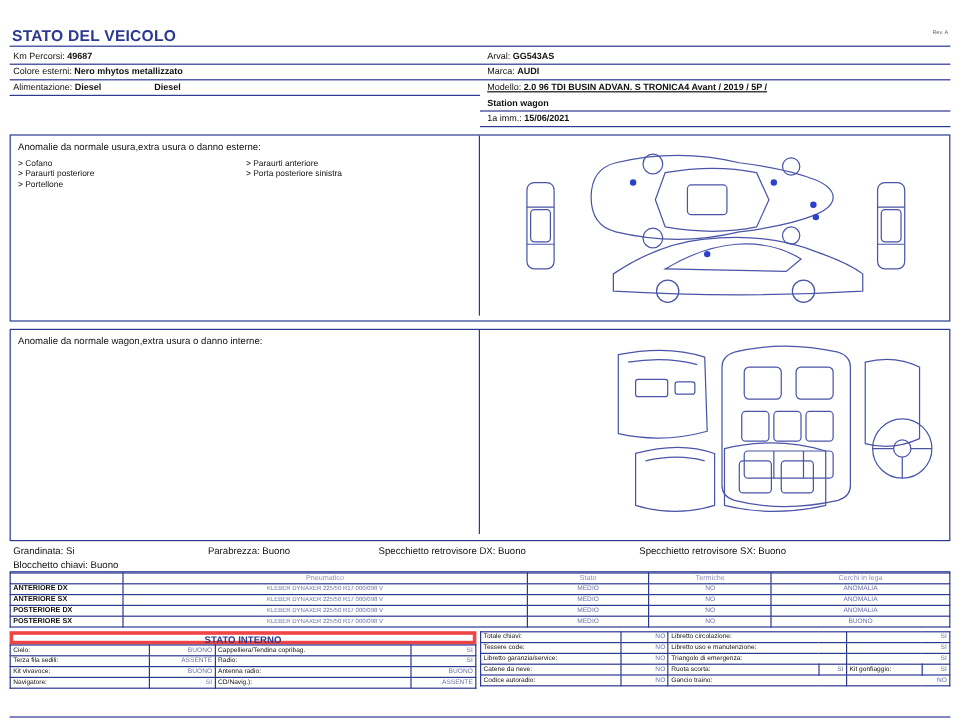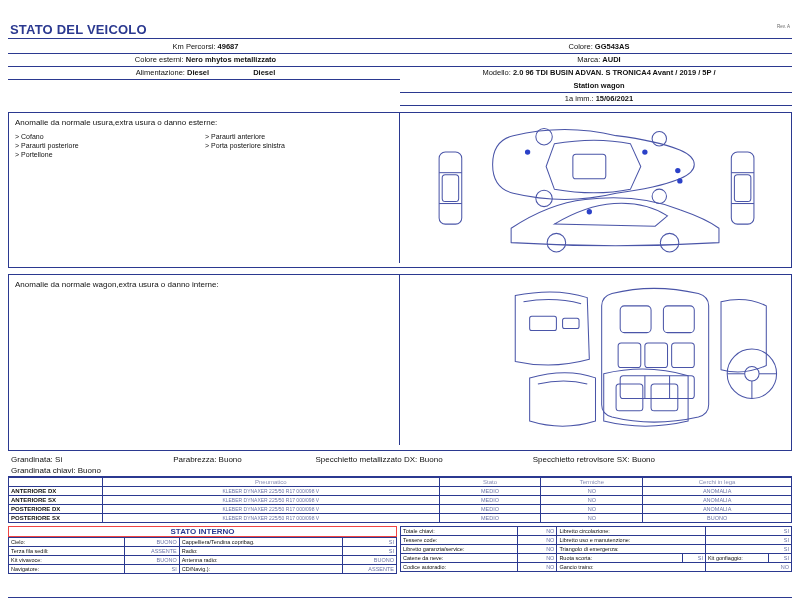--- a/index.html
+++ b/index.html
@@ -19,21 +19,21 @@
     color:#2b3990;
     font-size:13px;
     font-weight:bold;
     letter-spacing:.2px;
     padding:2px 0 1px 2px;
   }
   .title-rule { border-bottom:1.5px solid #2b3990; width:100%; }
   .rev { position:absolute; right:2px; top:4px; font-size:4.5px; color:#666; }
 
   
-  .topgrid { display:flex; width:100%; margin-top:2px;text-align:center; }
+  .topgrid { display:flex; width:100%; margin-top:2px; }
   .topcol { width:50%; }
   .inforow {
     border-bottom:1px solid #2b3990;
     height:13px;
     line-height:12px;
     font-size:7.5px;
     padding-left:3px;
     white-space:nowrap;
     overflow:hidden;
   }
@@ -80,21 +80,21 @@
   }
   .tyres th { color:#8a8fb5; font-weight:normal; font-size:6px; }
   .tyres td.pos { color:#111; font-weight:bold; font-size:6px; text-align:left; }
   .tyres td.tyre { color:#6b74a8; text-align:center; font-size:5px; }
   .tyres td.stato, .tyres td.term, .tyres td.cerchi { color:#6b74a8; text-align:center; }
 
   .lower { display:flex; margin-top:3px; }
   .lower-col { width:50%; }
   .lower-col.left { padding-right:3px; }
   .sect-head {
-    border:1px solid #ef4444;
+    border:3px solid #ef4444;
     text-align:center;
     font-weight:bold;
     font-size:8px;
     color:#2b3990;
     height:11px;
     line-height:10px;
   }
   .kv { width:100%; table-layout:fixed; }
   .kv td {
     border:1px solid #2b3990;
@@ -153,28 +153,28 @@
         <span class="val">Nero mhytos metallizzato</span>
       </div>
       <div class="inforow">
         <span class="lbl">Alimentazione:</span>
         <span class="val">Diesel</span>
         <span class="val2">Diesel</span>
       </div>
     </div>
     <div class="topcol right">
       <div class="inforow">
-        <span class="lbl">Colore:</span>
+        <span class="lbl">Arval:</span>
         <span class="val">GG543AS</span>
       </div>
       <div class="inforow">
         <span class="lbl">Marca:</span>
         <span class="val">AUDI</span>
       </div>
-      <div class="inforow" style="border-bottom:none;">
+      <div class="inforow" style="border-bottom:none;text-decoration:underline;">
         <span class="lbl">Modello:</span>
         <span class="val">2.0 96 TDI BUSIN ADVAN. S TRONICA4 Avant / 2019 / 5P /</span>
       </div>
       <div class="inforow">
         <span class="val">Station wagon</span>
       </div>
       <div class="inforow">
         <span class="lbl">1a imm.:</span>
         <span class="val">15/06/2021</span>
       </div>
@@ -283,30 +283,30 @@
     <div class="midline">
       <span style="display:inline-block;width:160px;">
         <span>Grandinata:</span>
         <span>Si</span>
       </span>
       <span style="display:inline-block;width:140px;">
         <span>Parabrezza:</span>
         <span>Buono</span>
       </span>
       <span style="display:inline-block;width:215px;">
-        <span>Specchietto metallizzato DX:</span>
+        <span>Specchietto retrovisore DX:</span>
         <span>Buono</span>
       </span>
       <span style="display:inline-block;">
         <span>Specchietto retrovisore SX:</span>
         <span>Buono</span>
       </span>
     </div>
     <div class="midline b">
-      <span>Grandinata chiavi:</span>
+      <span>Blocchetto chiavi:</span>
       <span>Buono</span>
     </div>
   </div>
 
   <table class="tyres">
     <colgroup>
       <col style="width:12%">
         <col style="width:43%">
         <col style="width:13%">
         <col style="width:13%">

